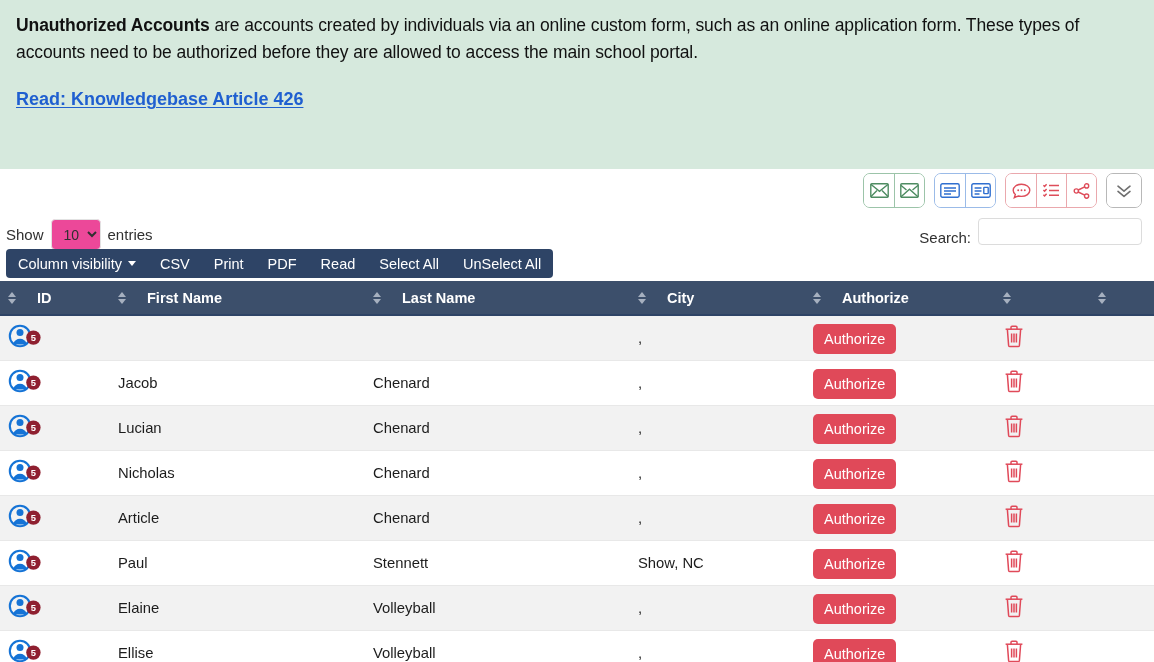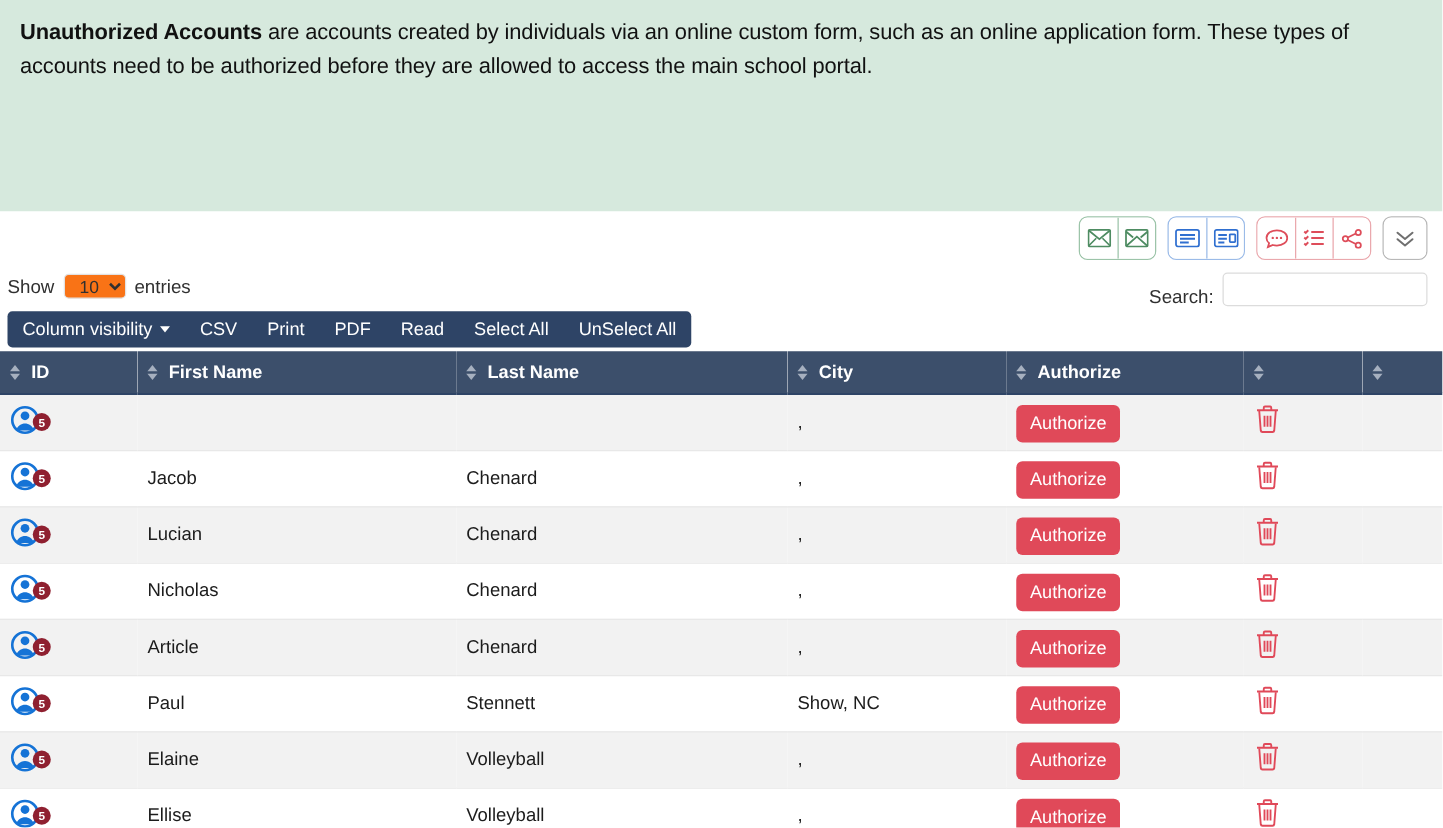--- a/index.html
+++ b/index.html
@@ -102,24 +102,24 @@
     position: absolute;
     left: 6px;
     top: 50px;
     display: flex;
     align-items: center;
     gap: 7px;
     font-size: 15px;
     color: #303030;
   }
   .entries-select {
-    height: 20px;
+    height: 31px;
     border: 1px solid #e2e2e2;
     border-radius: 4px;
-    background: #f97316;
+    background: #ec4899;
     font-family: "Liberation Sans", sans-serif;
     font-size: 14px;
     color: #303030;
     padding: 0 4px 0 8px;
     cursor: pointer;
   }
 
   .btn-bar {
     position: absolute;
     left: 6px;
@@ -157,21 +157,21 @@
     font-size: 14.5px;
     font-weight: bold;
     text-align: left;
     height: 34px;
     padding: 0 0 0 8px;
     position: relative;
     border-bottom: 2px solid #2e4466;
     cursor: pointer;
     white-space: nowrap;
   }
-  .th-inner { display: flex; align-items: center; gap: 9px; }
+  .th-inner { display: flex; align-items: center; gap: 21px; }
   .sort-arrows {
     display: inline-flex;
     flex-direction: column;
     align-items: center;
     gap: 2px;
     opacity: 0.65;
     flex: none;
   }
   .sort-arrows .up {
     width: 0; height: 0;
@@ -226,20 +226,23 @@
     cursor: pointer; line-height: 0;
   }
 </style>
 </head>
 <body>
 
 <div class="banner">
   <p class="banner-text">
     <span class="lead">Unauthorized Accounts</span><span> are accounts created by individuals via an online custom form, such as an online application form. These types of accounts need to be authorized before they are allowed to access the main school portal.</span>
   </p>
+  <div class="banner-link-wrap">
+    <a class="banner-link" href="#">Read: Knowledgebase Article 426</a>
+  </div>
 </div>
 
 <div class="controls">
 
   <div class="icon-toolbar">
 
     <div class="icon-group green">
       <div class="icon-btn">
         <svg width="19" height="15" viewBox="0 0 19 15" fill="none" stroke="#4e8c62" stroke-width="1.4">
           <rect x="0.8" y="0.8" width="17.4" height="13.4" rx="1"></rect>

